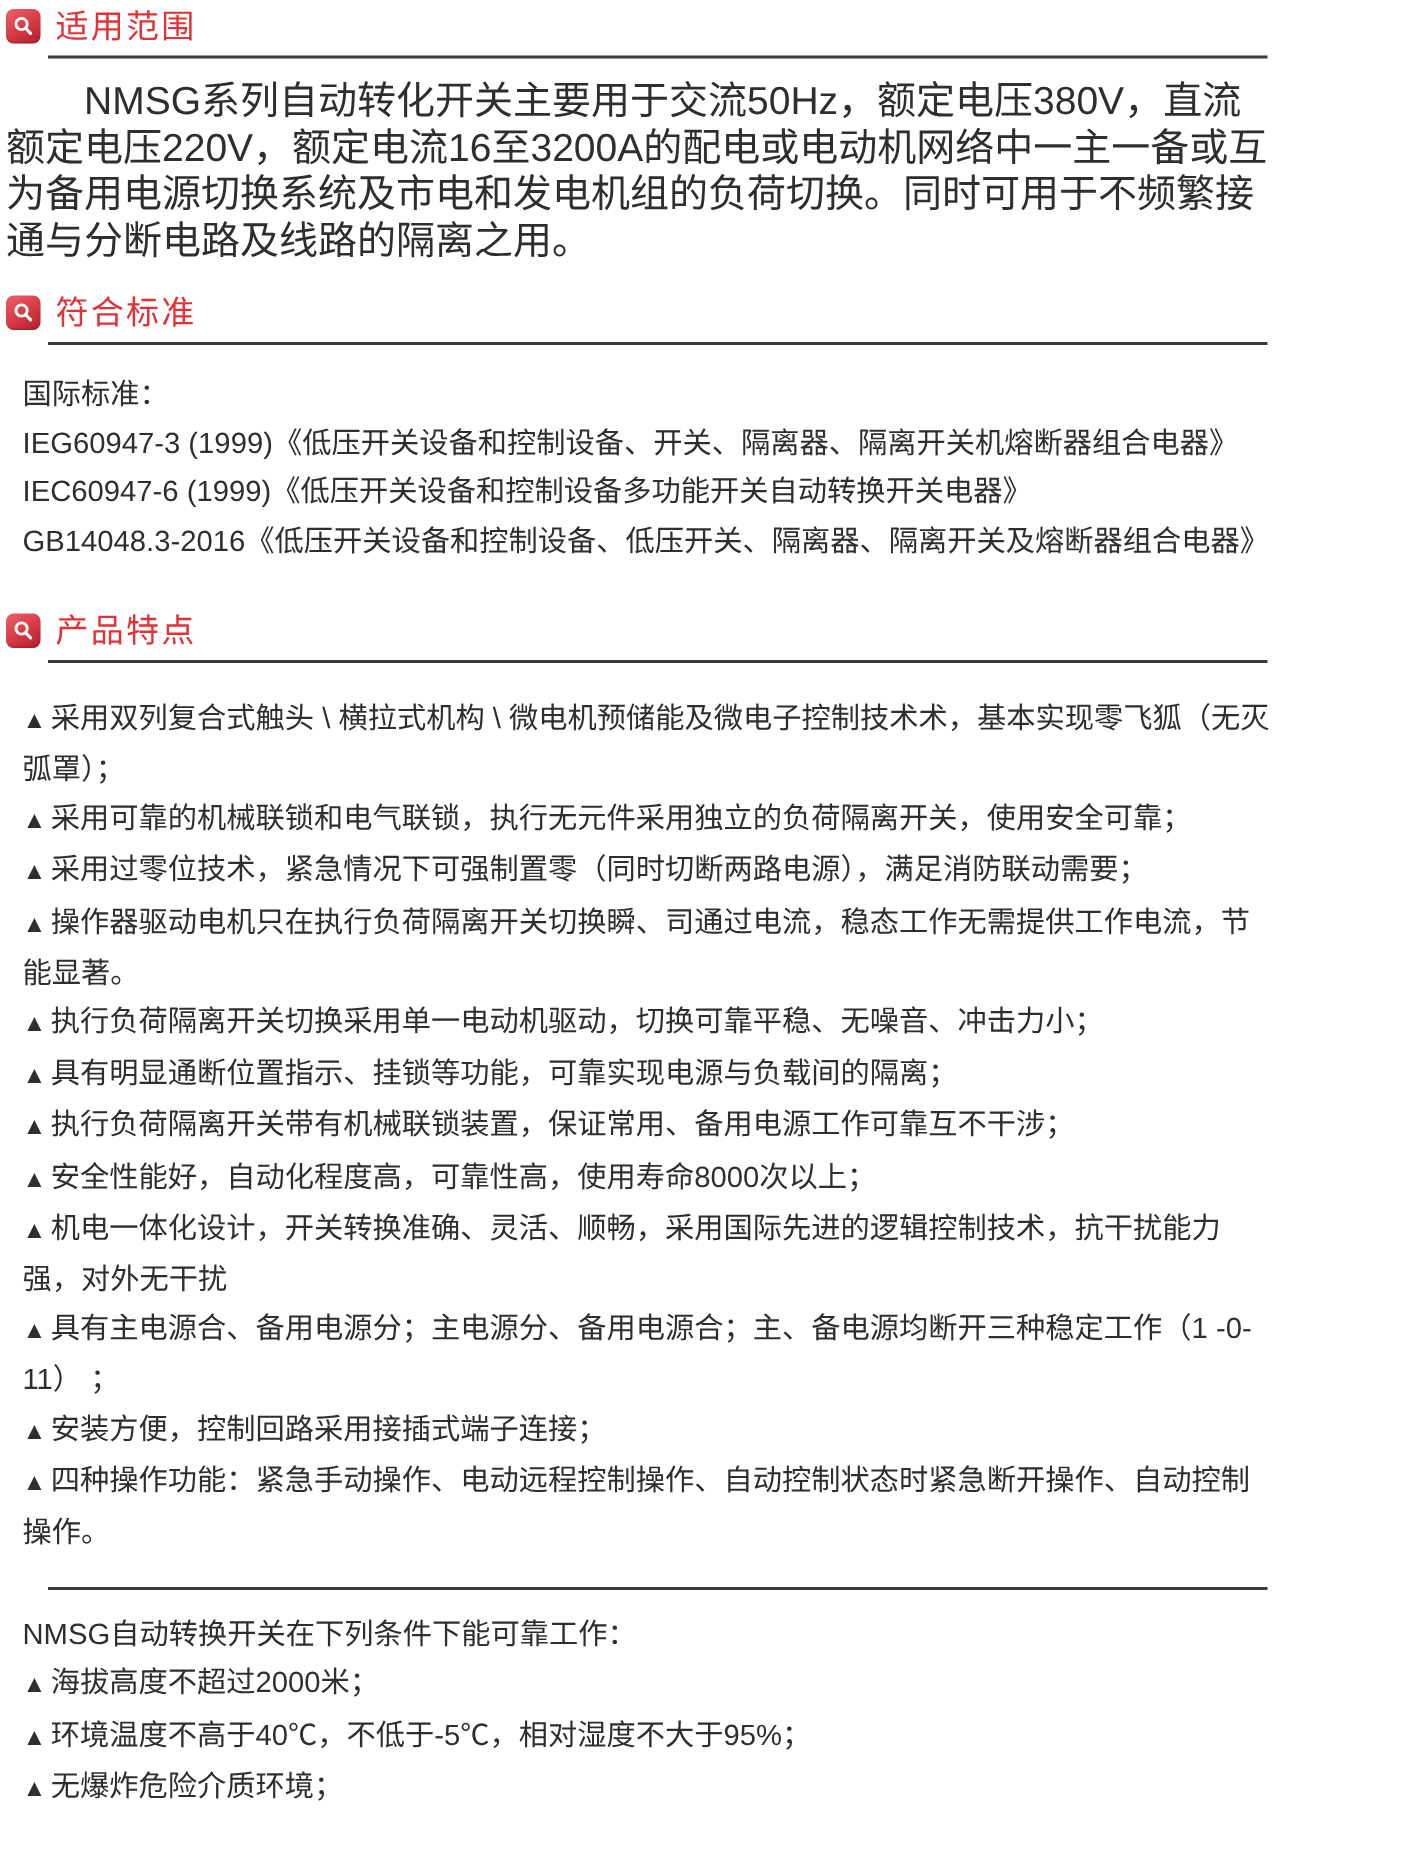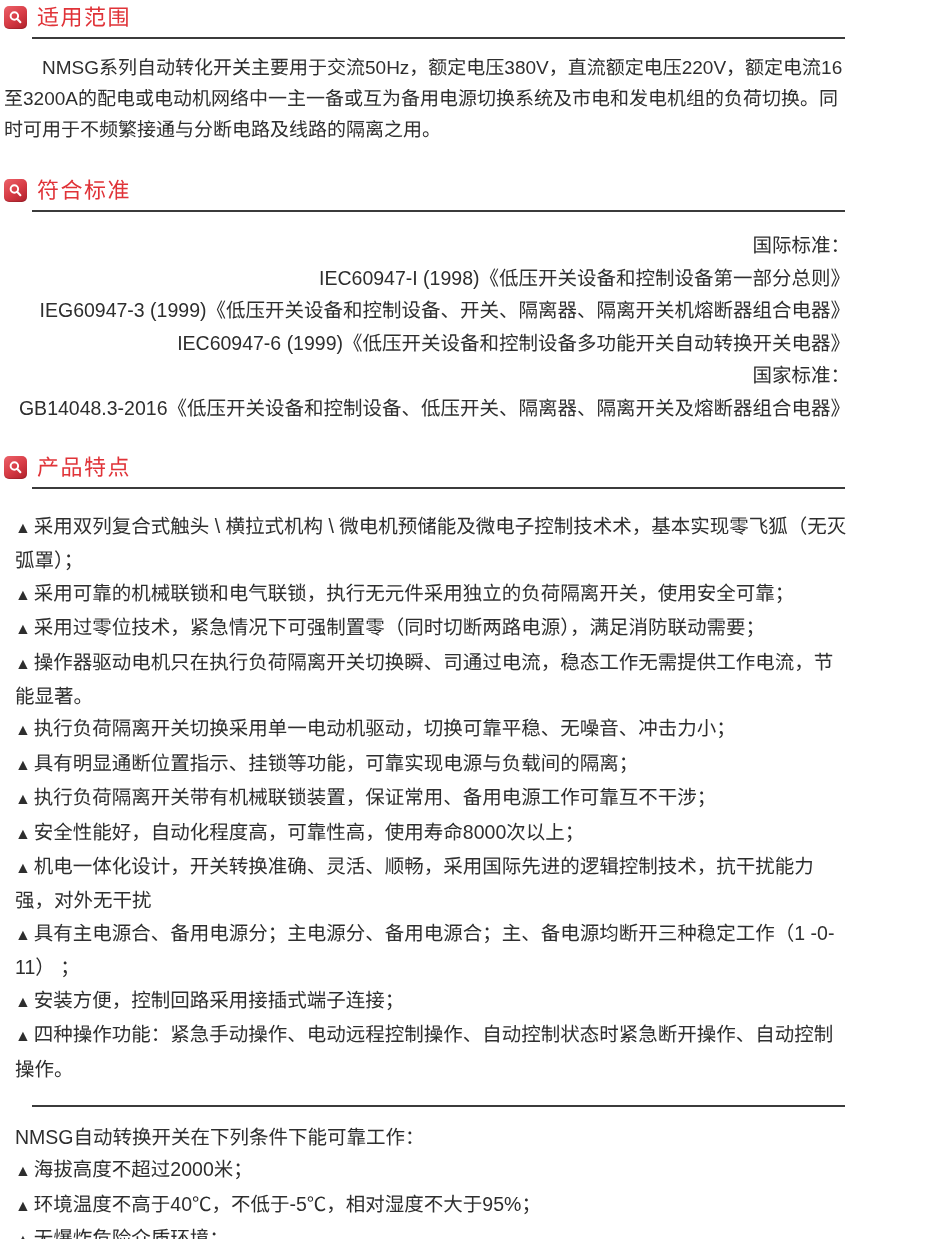--- a/index.html
+++ b/index.html
@@ -16,32 +16,32 @@
     background: linear-gradient(145deg, #ec626a 0%, #d73b45 52%, #ae1f2a 100%);
     display: flex; align-items: center; justify-content: center;
     box-shadow: inset 0 -1px 1px rgba(0,0,0,.15);
   }
   .sec-title {
     margin: 0; font-size: 22px; font-weight: normal;
     color: #e03338; letter-spacing: 1.5px; line-height: 1;
   }
   .rule { height: 2px; background: #3b3b3b; margin: 6px 5px 0 30px; }
 
-  .scope-paras { margin: 13px 0 0 2px; font-size: 19px; line-height: 31px; }
+  .scope-paras { margin: 13px 0 0 2px; font-size: 26px; line-height: 31px; }
   .para { margin: 0; text-indent: 2em; }
 
   .std-lines { margin: 17px 0 0 13px; font-size: 19.5px; line-height: 32.5px; }
-  .std-line { margin: 0; text-align: right; }
+  .std-line { margin: 0; }
 
   .bullets { font-size: 19.5px; }
   .features-list { margin: 21px 0 0 13px; line-height: 32.4px; }
   .bullet-line { margin: 0; }
   .tri { font-size: 16px; margin-right: 3px; }
 
-  .sec-standards { margin-top: 32px; }
+  .sec-standards { margin-top: 19px; }
   .sec-features { margin-top: 30px; }
   .sec-environment { margin-top: 20px; }
 
   .env-content { margin: 14px 0 0 13px; font-size: 19.5px; line-height: 32.5px; }
   .env-intro { margin: 0; }
 </style>
 </head>
 <body>
 
 <div class="page">
@@ -72,27 +72,25 @@
           <line x1="12.2" y1="11.8" x2="16.5" y2="16.3" stroke="#ffffff" stroke-width="2.8" stroke-linecap="round"></line>
         </svg>
       </span>
       <h2 class="sec-title">符合标准</h2>
     </div>
     <div class="rule"></div>
     <div class="std-lines">
 
         <p class="std-line">国际标准：</p>
 
-        <p class="std-line">IEC60947-I (1998)《低压开关设备和控制设备第一部分总则》</p>
 
         <p class="std-line">IEG60947-3 (1999)《低压开关设备和控制设备、开关、隔离器、隔离开关机熔断器组合电器》</p>
 
         <p class="std-line">IEC60947-6 (1999)《低压开关设备和控制设备多功能开关自动转换开关电器》</p>
 
-        <p class="std-line">国家标准：</p>
 
 
         <p class="std-line">GB14048.3-2016《低压开关设备和控制设备、低压开关、隔离器、隔离开关及熔断器组合电器》</p>
 
       </div>
   </section>
 
   <section class="sec sec-features">
     <div class="sec-header">
       <span class="sec-icon">

